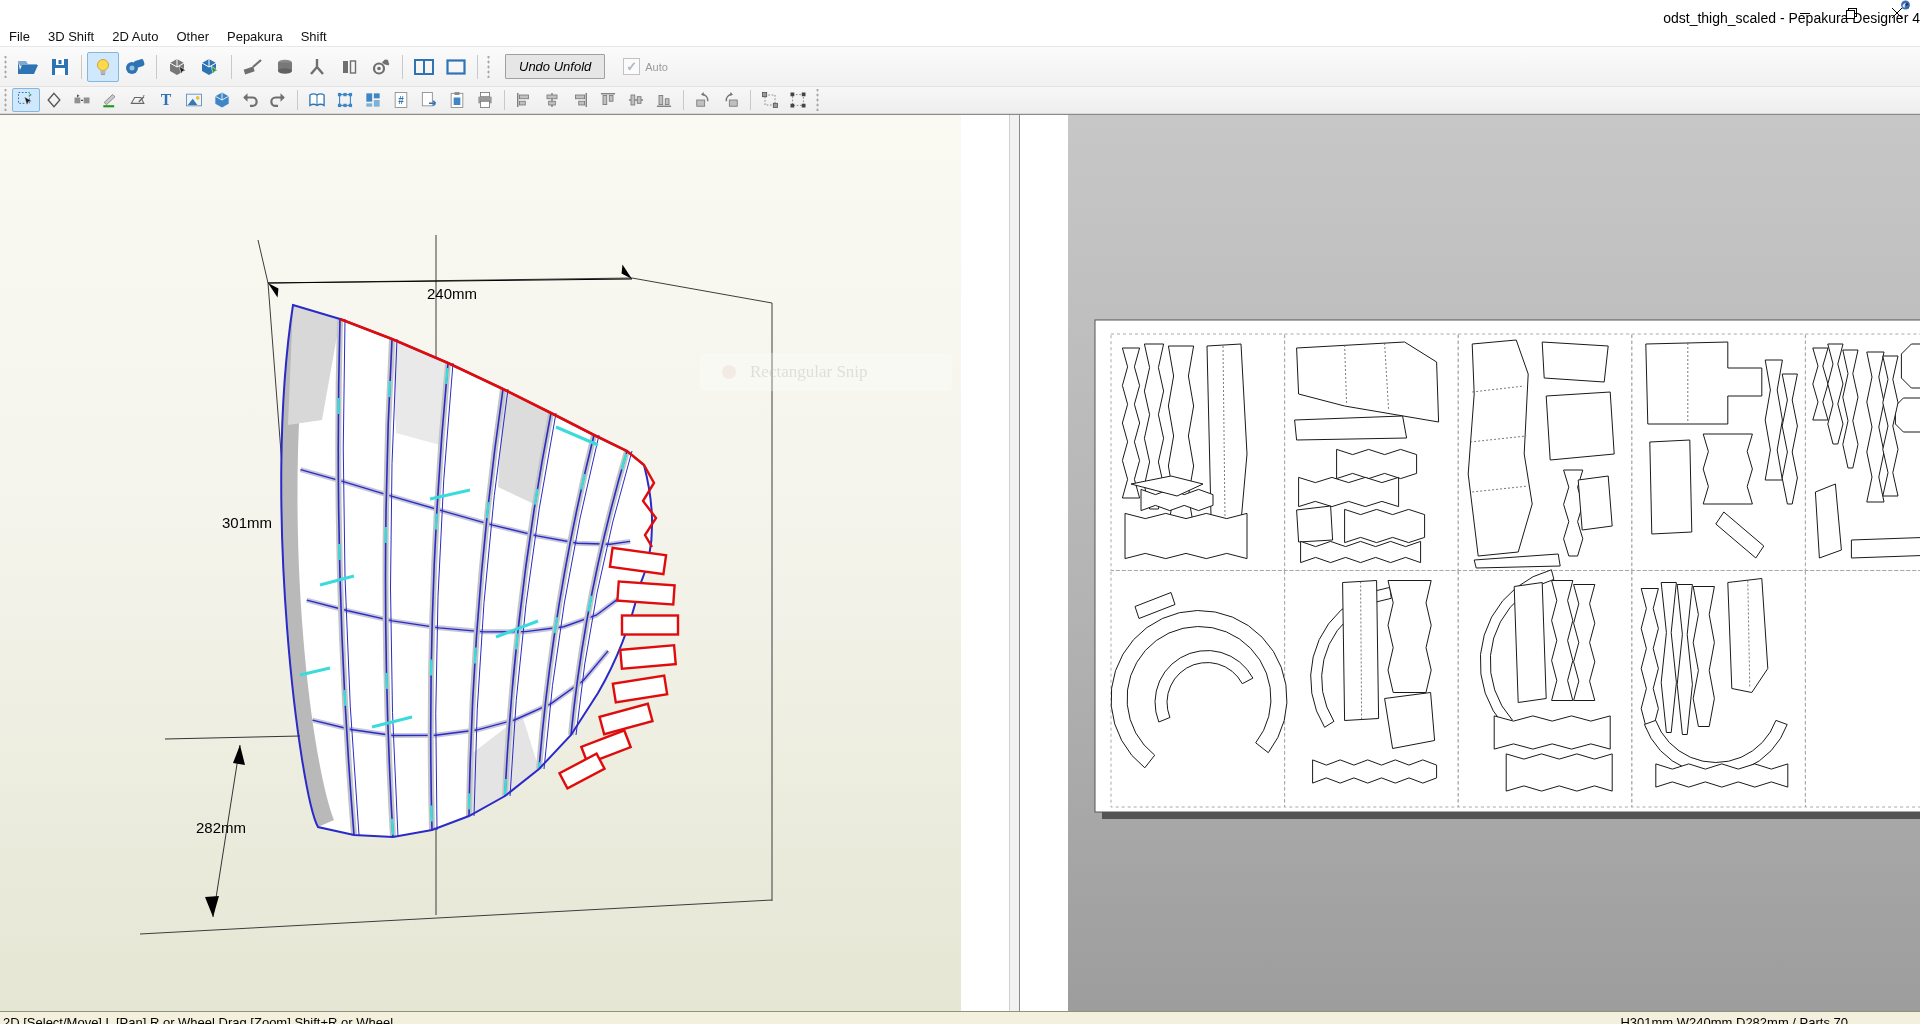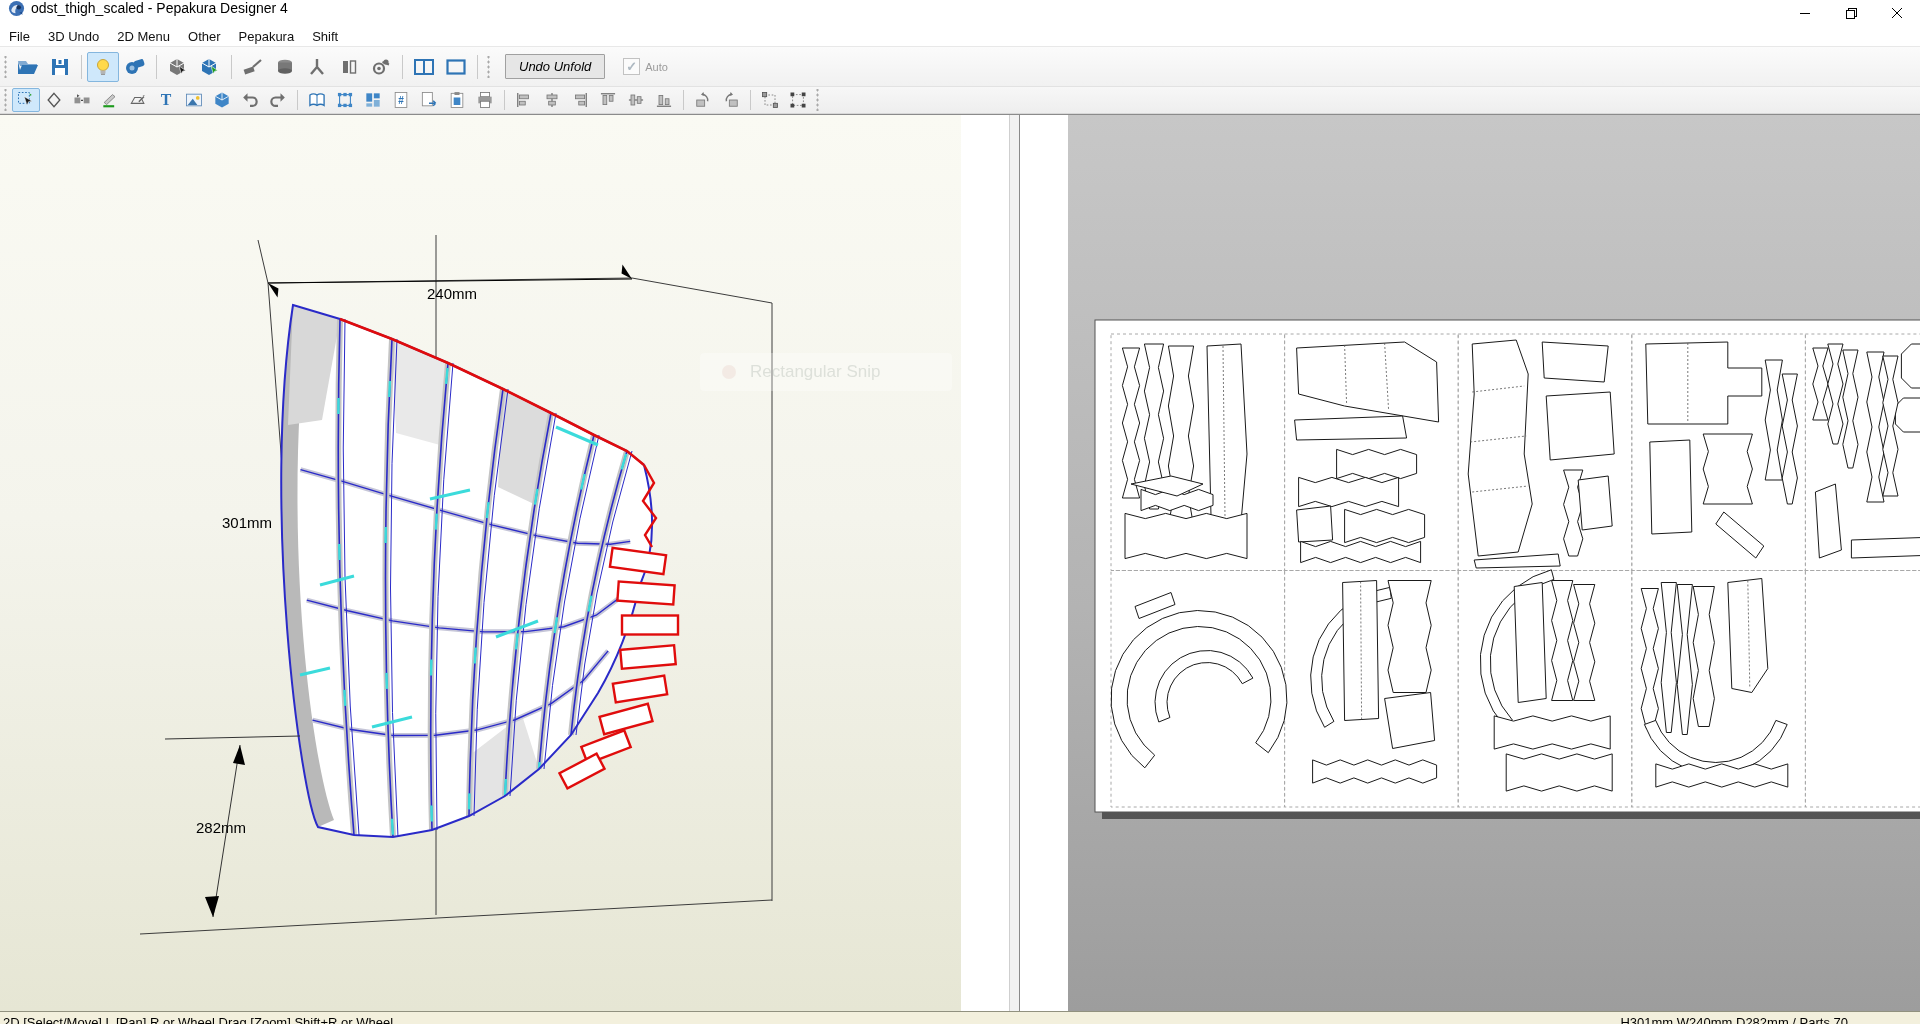--- a/index.html
+++ b/index.html
@@ -1,20 +1,20 @@
 <!DOCTYPE html>
 <html><head>
 <meta charset="utf-8">
 <style>
   html,body{margin:0;padding:0;}
   body{width:1920px;height:1024px;overflow:hidden;background:#fff;
        font-family:"Liberation Sans",sans-serif;-webkit-font-smoothing:antialiased;position:relative;}
 
   
-  #titlebar{height:26px;background:#ffffff;display:flex;align-items:flex-start;position:relative;}
+  #titlebar{height:26px;background:#ffffff;display:flex;align-items:flex-end;position:relative;flex-direction:column;}
   #app-icon{width:17px;height:17px;margin:0 6px 0 8px;}
   #title-text{font-size:14px;color:#000;}
   #win-controls{position:absolute;right:0;top:0;height:26px;display:flex;}
   .win-btn{width:46px;height:26px;display:flex;align-items:center;justify-content:center;}
   .win-btn svg{width:11px;height:11px;}
 
   
   #menubar{height:20px;background:#ffffff;display:flex;align-items:center;font-size:13px;color:#111;}
   .menu-item{padding:0 9px;height:20px;display:flex;align-items:center;}
   .menu-item:first-child{padding-left:9px;}
@@ -45,21 +45,21 @@
   
   #client{height:896px;display:flex;border-top:1px solid #8b8b8b;gap:48px;}
   #pane3d{width:961px;position:relative;overflow:hidden;
           background:linear-gradient(180deg,#fafaf3 0%,#f4f4ec 45%,#e6e6d4 100%);}
   #splitter{width:9px;background:#f2f2f2;border-left:1px solid #cfcfcf;border-right:1px solid #8a8a8a;}
   #pane2d{flex:1;position:relative;overflow:hidden;
           background:linear-gradient(180deg,#c7c7c7 0%,#b3b3b3 55%,#9d9d9d 100%);}
   #watermark{position:absolute;left:700px;top:238px;width:252px;height:38px;border-radius:4px;
           background:rgba(255,255,255,0.5);display:flex;align-items:center;opacity:0.55;}
   #watermark .dot{width:14px;height:14px;border-radius:50%;background:#e8c7c2;opacity:.5;margin:0 14px 0 22px;}
-  #watermark .wm-text{font-size:17px;color:#c9cfc9;}
+  #watermark .wm-text{font-size:17px;color:#c9cfc9;font-family:Liberation Serif, serif;}
 
   
   #statusbar{height:15px;background:#f3f0dd;border-top:1px solid #91917f;display:flex;
              font-size:13px;color:#000;overflow:hidden;}
   #status-left{padding-left:3px;padding-top:3px;white-space:nowrap;}
   #status-right{margin-left:auto;padding-right:72px;padding-top:3px;white-space:nowrap;}
 </style>
 </head>
 <body>
 
@@ -87,22 +87,22 @@
       <svg viewBox="0 0 11 11" stroke="#000" stroke-width="1">
           <line x1="0" y1="0" x2="10" y2="10"></line>
           <line x1="10" y1="0" x2="0" y2="10"></line>
         </svg>
     </div>
   </div>
 </div>
 
 <div id="menubar">
     <div class="menu-item">File</div>
-    <div class="menu-item">3D Undo</div>
-    <div class="menu-item">2D Menu</div>
+    <div class="menu-item">3D Shift</div>
+    <div class="menu-item">2D Auto</div>
     <div class="menu-item">Other</div>
     <div class="menu-item">Pepakura</div>
     <div class="menu-item">Shift</div>
   </div>
 
 <div id="toolbar1">
   <div class="grip"></div>
   <span id="tb1-icons" style="display:flex;align-items:center;">
       <div class="tbtn">
         <svg viewBox="0 0 24 24">

